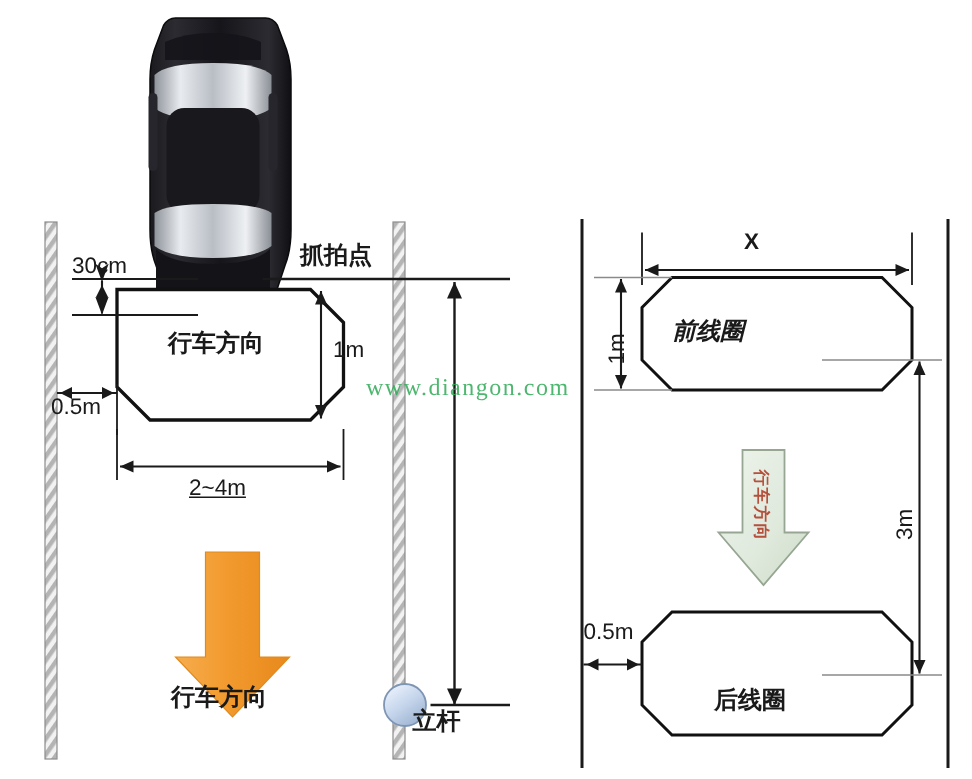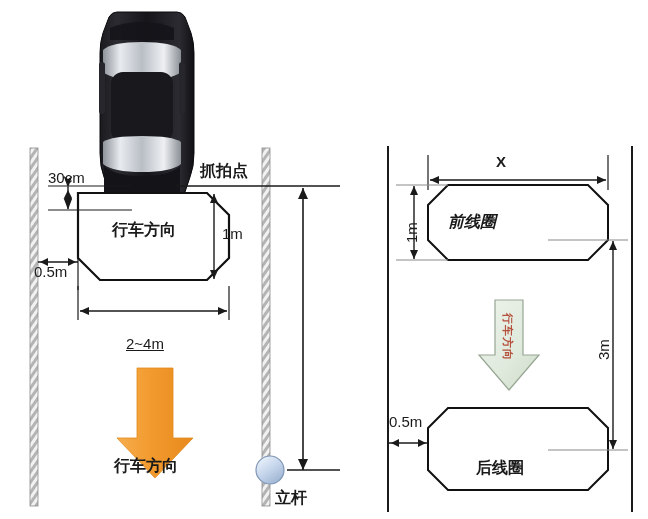--- a/index.html
+++ b/index.html
@@ -185,38 +185,39 @@
 
     <path d="M495,300 L523,300 L523,355 L539,355 L509,390 L479,355 L495,355 z" fill="url(#greenArrow)" stroke="#97a693" stroke-width="1.2"></path>
   </svg>
 
   <div class="lbl lbl-dim" style="left:48px;top:170px;">30cm</div>
 
   <div class="lbl lbl-dim" style="left:34px;top:264px;">0.5m</div>
 
   <div class="lbl lbl-dim" style="left:222px;top:226px;">1m</div>
 
-  <div class="lbl lbl-dim" style="left:126px;top:336px;text-decoration:underline;">2~4m</div>
+  <div class="lbl lbl-dim" style="left:126px;top:318px;text-decoration:underline;">2~4m</div>
 
   <div class="lbl lbl-cn" style="left:112px;top:222px;">行车方向</div>
 
   <div class="lbl lbl-cn" style="left:200px;top:163px;">抓拍点</div>
 
-  <div class="lbl lbl-cn" style="left:275px;top:490px;">立杆</div>
+  <div class="lbl lbl-cn" style="left:275px;top:474px;">立杆</div>
 
   <div class="lbl lbl-cn" style="left:114px;top:458px;">行车方向</div>
 
   <div class="lbl lbl-dim" style="left:496px;top:154px;font-weight:700;">X</div>
 
   <div class="lbl lbl-dim rot90" style="left:404px;top:243px;">1m</div>
 
   <div class="lbl lbl-dim rot90" style="left:596px;top:360px;">3m</div>
 
   <div class="lbl lbl-dim" style="left:389px;top:414px;">0.5m</div>
 
   <div class="lbl lbl-cn" style="left:448px;top:214px;font-style:italic;">前线圈</div>
 
   <div class="lbl lbl-cn" style="left:476px;top:432px;margin-top:28px;">后线圈</div>
 
   <div class="arrow-text-v" style="left:515px;top:313px;">行车方向</div>
 
+  <div class="watermark" style="left:244px;top:250px;">www.diangon.com</div>
 
 </div>
 
 </body></html>

